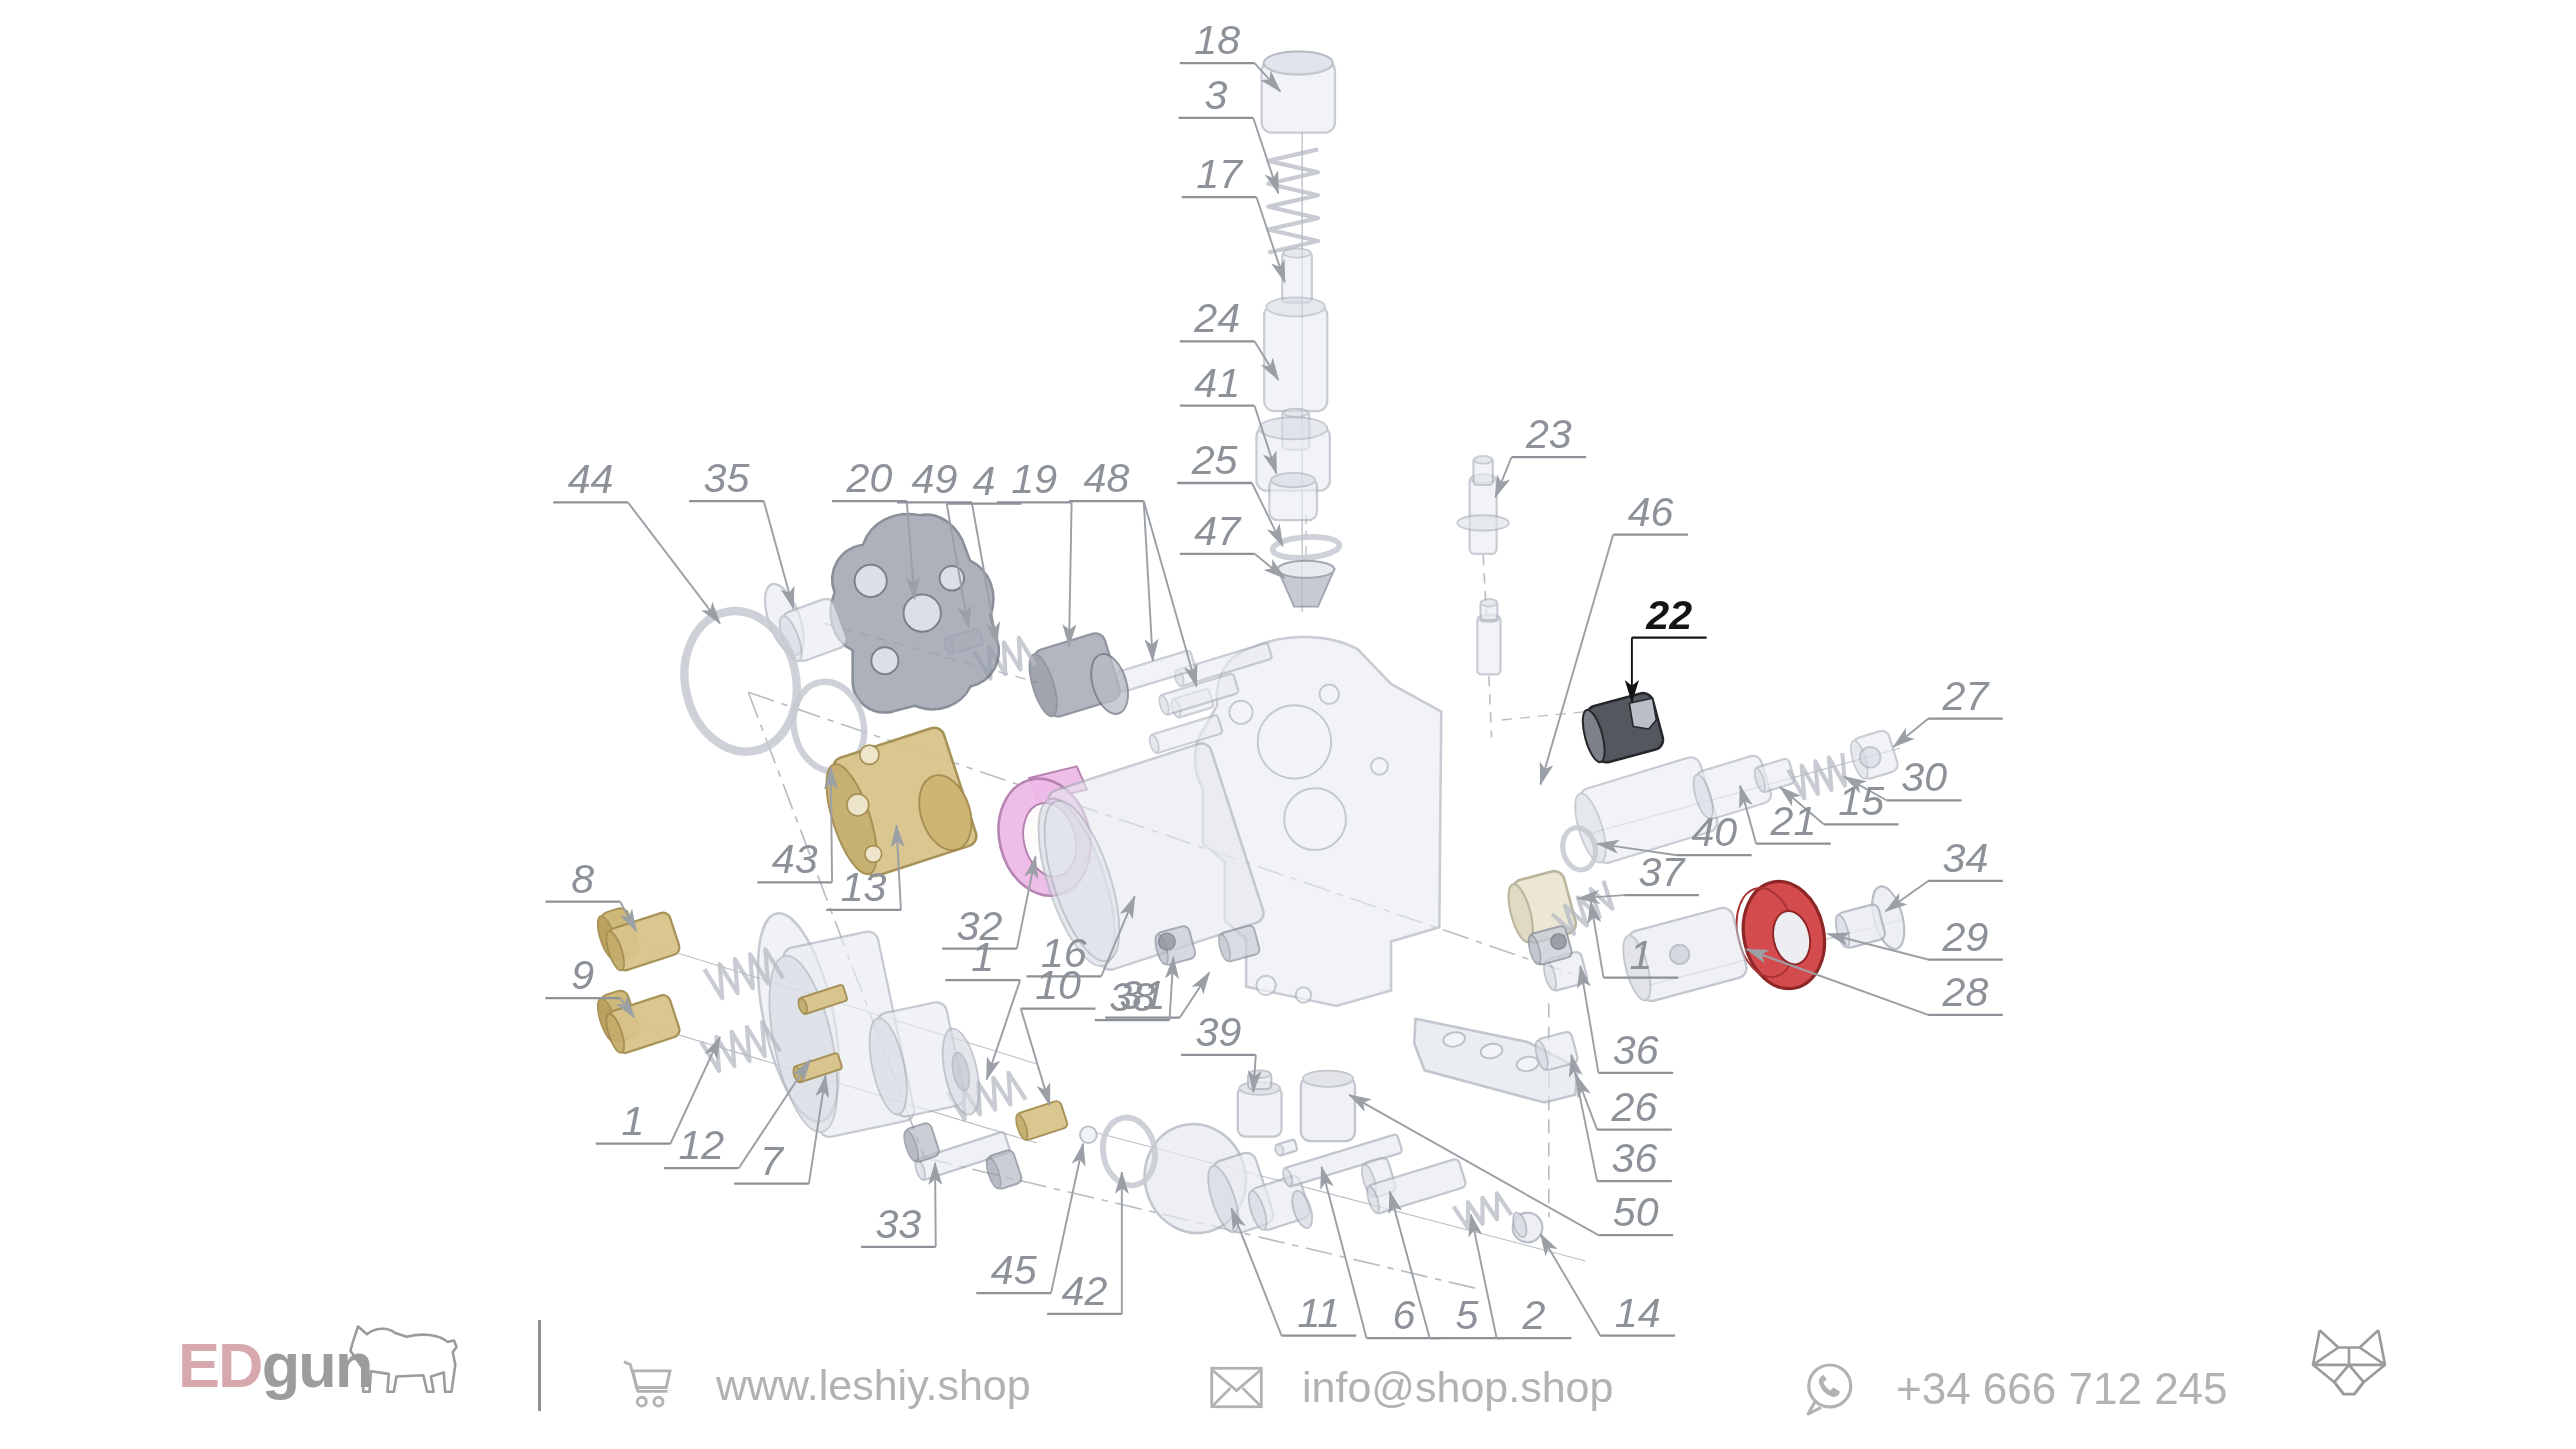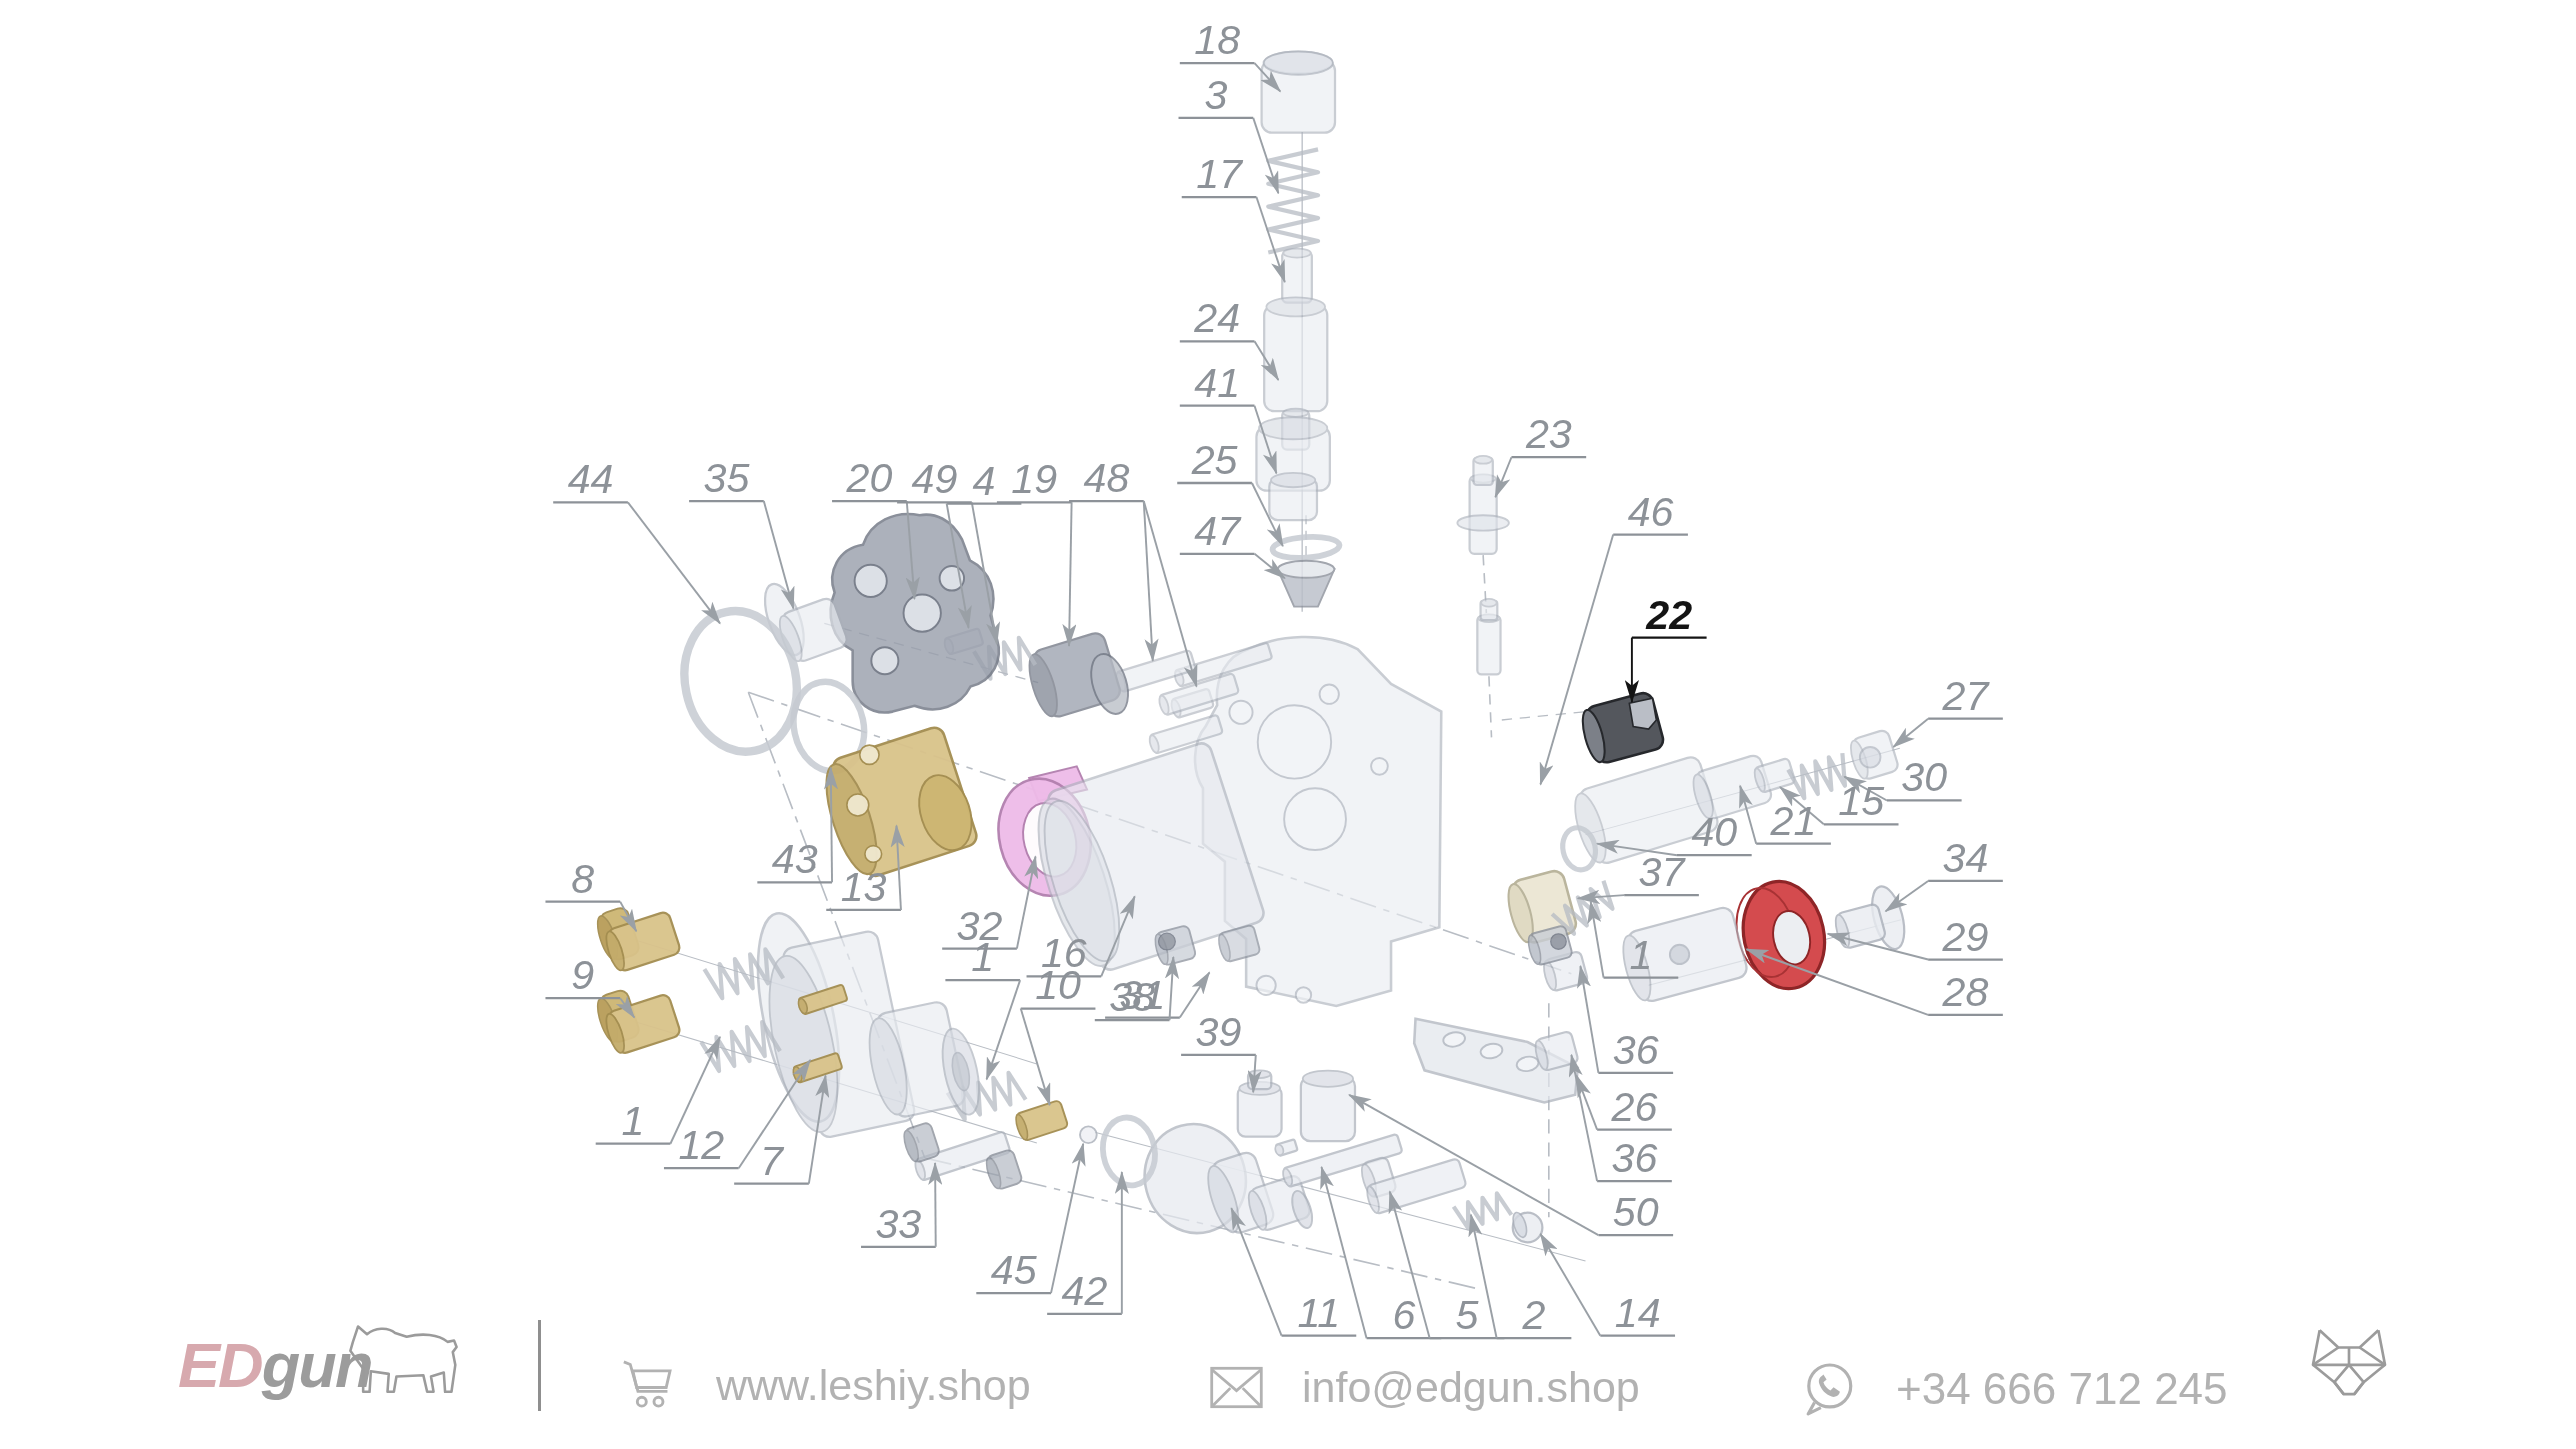--- a/index.html
+++ b/index.html
@@ -2,21 +2,21 @@
 <html style="font-size:10.3px"><head>
 <meta charset="utf-8">
 <style>
   html,body{margin:0;padding:0;background:#fff;}
   .stage{position:relative;width:2576px;height:1449px;background:#ffffff;overflow:hidden;
          font-family:"Liberation Sans",sans-serif;text-align:right;}
   #diagram{position:absolute;left:0;top:0;width:2576px;height:1449px;}
   #diagram text{font-family:"Liberation Sans",sans-serif;font-style:italic;}
   .footer-item{position:absolute;display:flex;align-items:center;}
   .brand{position:absolute;left:178px;top:1334px;font-size:63px;font-weight:bold;
-         font-style:italic;letter-spacing:-1.9px;line-height:1;}
+         letter-spacing:-1.9px;line-height:1;}
   .dog{position:absolute;left:335px;top:1314px;width:128px;height:98px;}
   .divider{position:absolute;left:538px;top:1320px;width:3.2px;height:91px;background:#8f8f8f;}
   .contact{gap:37px;color:#b2b2b2;}
   .contact span{font-size:43px;white-space:nowrap;}
   .site{left:620px;top:1358px;}
   .mail{left:1208px;top:1363px;}
   .phone{left:1798px;top:1358px;}
   .phone span{font-size:44px;}
   .icon{flex:0 0 auto;}
   .fox{position:absolute;left:2309px;top:1323px;width:80px;height:81px;}
@@ -614,21 +614,21 @@
     </svg>
     <span style="color: rgb(178, 178, 178);">www.leshiy.shop</span>
   </div>
 
   <div class="footer-item contact mail">
     <svg class="icon" width="57" height="49" viewBox="0 0 92 78">
       <rect x="6" y="8" width="80" height="62" fill="none" stroke="#b2b2b2" stroke-width="4.5"></rect>
       <path d="M6,10 L46,44 L86,10" fill="none" stroke="#b2b2b2" stroke-width="4.5"></path>
       <path d="M8,68 L36,40 M84,68 L56,40" fill="none" stroke="#b2b2b2" stroke-width="4.5"></path>
     </svg>
-    <span style="color: rgb(178, 178, 178);">info@edgun.shop</span>
+    <span style="color: rgb(178, 178, 178);">info@shop.shop</span>
   </div>
 
   <div class="footer-item contact phone">
     <svg class="icon" width="61" height="61" viewBox="0 0 96 96">
       <circle cx="50" cy="44" r="33" fill="none" stroke="#b2b2b2" stroke-width="5"></circle>
       <path d="M26,70 L16,88 L36,78" fill="none" stroke="#b2b2b2" stroke-width="5" stroke-linejoin="round"></path>
       <path d="M38,28 c-4,2 -6,7 -5,11 c3,11 11,19 21,22 c4,1 9,-1 11,-5 l1,-3 -10,-7 -5,5 c-5,-3 -9,-7 -11,-13 l5,-4 -5,-8 z" fill="#b2b2b2"></path>
     </svg>
     <span style="color: rgb(178, 178, 178);">+34 666 712 245</span>
   </div>

